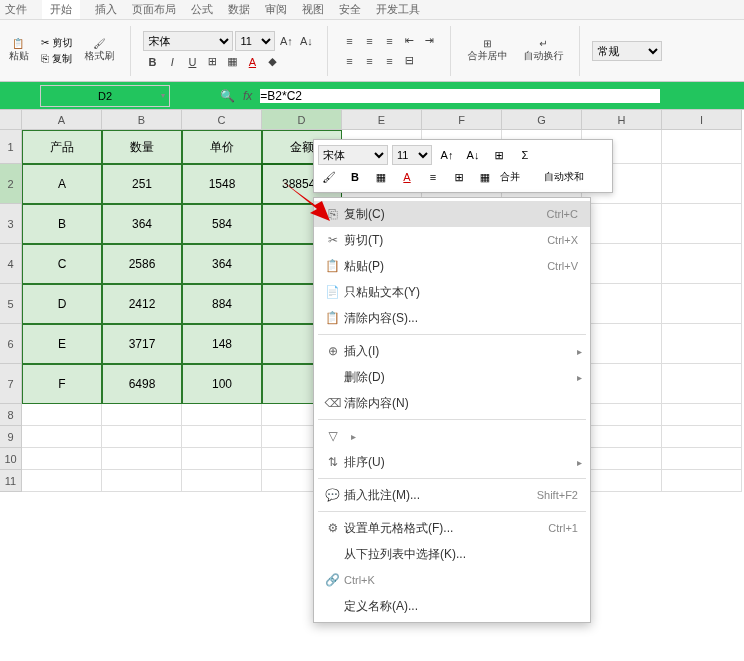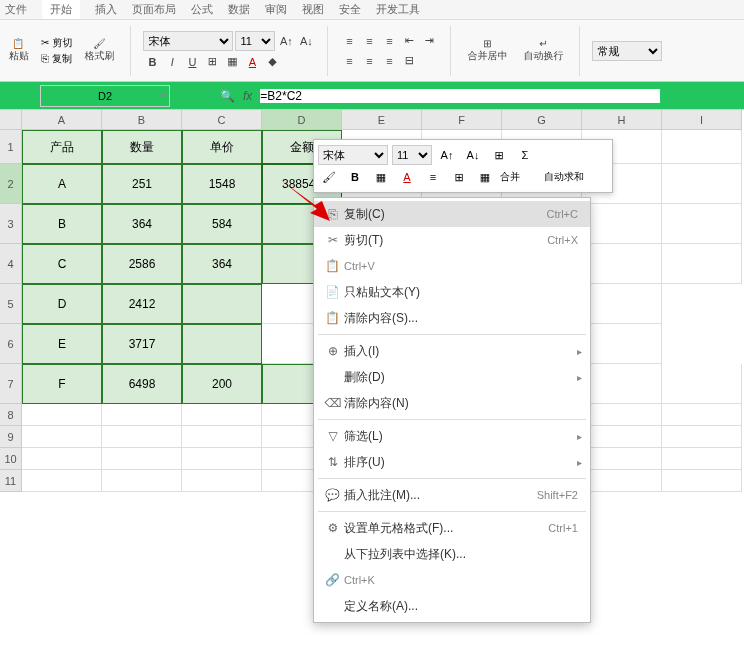--- a/index.html
+++ b/index.html
@@ -256,43 +256,45 @@
       <div class="cell colw-e"></div>
       <div class="cell colw-f"></div>
       <div class="cell colw-g"></div>
       <div class="cell colw-h"></div>
       <div class="cell colw-i"></div>
     </div>
 
     <div class="cell-row">
       <div class="cell data colw-a">D</div>
       <div class="cell data colw-b">2412</div>
+      <div class="cell data colw-c">884</div>
       <div class="cell data colw-d"></div>
       <div class="cell colw-e"></div>
       <div class="cell colw-f"></div>
       <div class="cell colw-g"></div>
       <div class="cell colw-h"></div>
       <div class="cell colw-i"></div>
     </div>
 
     <div class="cell-row">
       <div class="cell data colw-a">E</div>
       <div class="cell data colw-b">3717</div>
+      <div class="cell data colw-c">148</div>
       <div class="cell data colw-d"></div>
       <div class="cell colw-e"></div>
       <div class="cell colw-f"></div>
       <div class="cell colw-g"></div>
       <div class="cell colw-h"></div>
       <div class="cell colw-i"></div>
     </div>
 
     <div class="cell-row">
       <div class="cell data colw-a">F</div>
       <div class="cell data colw-b">6498</div>
-      <div class="cell data colw-c">200</div>
+      <div class="cell data colw-c">100</div>
       <div class="cell data colw-d"></div>
       <div class="cell colw-e"></div>
       <div class="cell colw-f"></div>
       <div class="cell colw-g"></div>
       <div class="cell colw-h"></div>
       <div class="cell colw-i"></div>
     </div>
 
     <div class="cell-row">
         <div class="cell empty colw-a"></div>
@@ -373,20 +375,21 @@
     <span class="ctx-label">复制(C)</span>
     <span class="ctx-shortcut">Ctrl+C</span>
   </div>
   <div class="ctx-item">
     <span class="ctx-icon">✂</span>
     <span class="ctx-label">剪切(T)</span>
     <span class="ctx-shortcut">Ctrl+X</span>
   </div>
   <div class="ctx-item">
     <span class="ctx-icon">📋</span>
+    <span class="ctx-label">粘贴(P)</span>
     <span class="ctx-shortcut">Ctrl+V</span>
   </div>
   <div class="ctx-item">
     <span class="ctx-icon">📄</span>
     <span class="ctx-label">只粘贴文本(Y)</span>
   </div>
   <div class="ctx-item">
     <span class="ctx-icon">📋</span>
     <span class="ctx-label">清除内容(S)...</span>
   </div>
@@ -401,21 +404,20 @@
     <span class="ctx-label">删除(D)</span>
     <span class="ctx-arrow">▸</span>
   </div>
   <div class="ctx-item">
     <span class="ctx-icon">⌫</span>
     <span class="ctx-label">清除内容(N)</span>
   </div>
   <div class="ctx-sep"></div>
   <div class="ctx-item">
     <span class="ctx-icon">▽</span>
-    <span class="ctx-label">筛选(L)</span>
     <span class="ctx-arrow">▸</span>
   </div>
   <div class="ctx-item">
     <span class="ctx-icon">⇅</span>
     <span class="ctx-label">排序(U)</span>
     <span class="ctx-arrow">▸</span>
   </div>
   <div class="ctx-sep"></div>
   <div class="ctx-item">
     <span class="ctx-icon">💬</span>

